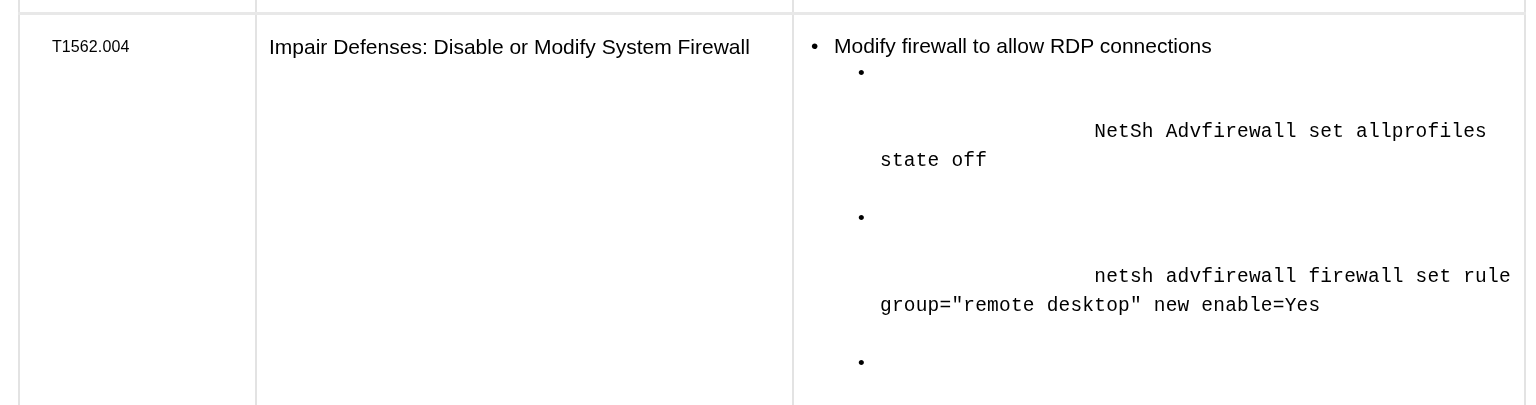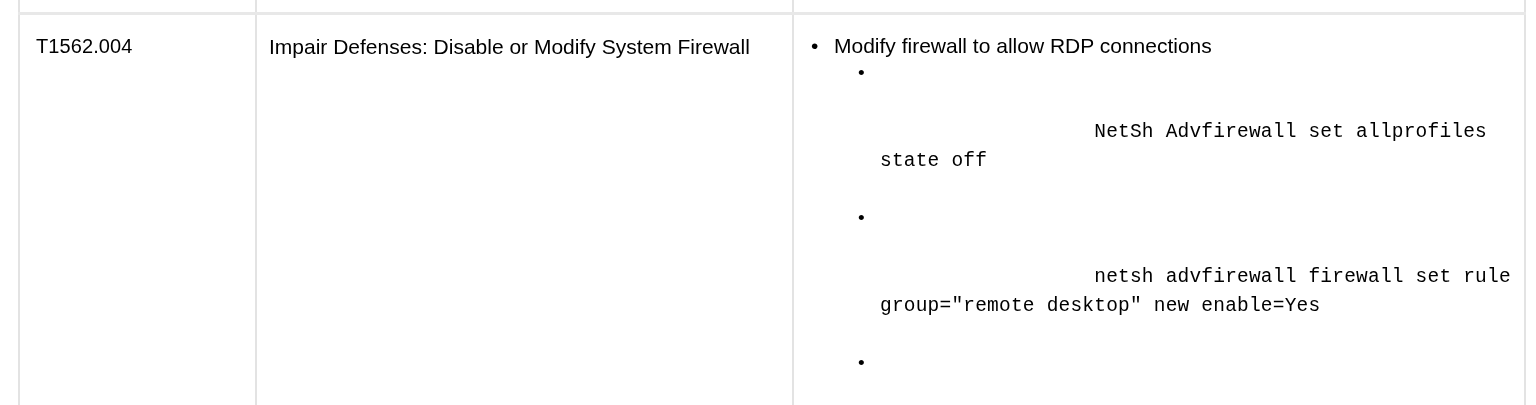--- a/index.html
+++ b/index.html
@@ -44,23 +44,24 @@
 
   .col-id    { width: 235px; }
   .col-name  { width: 535px; }
   .col-proc  { width: 730px; }
 
   .cell-pad-id   { padding: 18px 10px 10px 16px; }
   .cell-pad-name { padding: 18px 20px 10px 12px; }
   .cell-pad-proc { padding: 16px 8px 10px 14px; }
 
   .technique-id {
-    font-size: 20px;
+    font-size: 16px;
     line-height: 27px;
     letter-spacing: 0.1px;
+    margin-left: 16px;
   }
 
   .technique-name {
     font-size: 21px;
     line-height: 28px;
   }
 
   
   ul.lvl1 {
     list-style: none;

